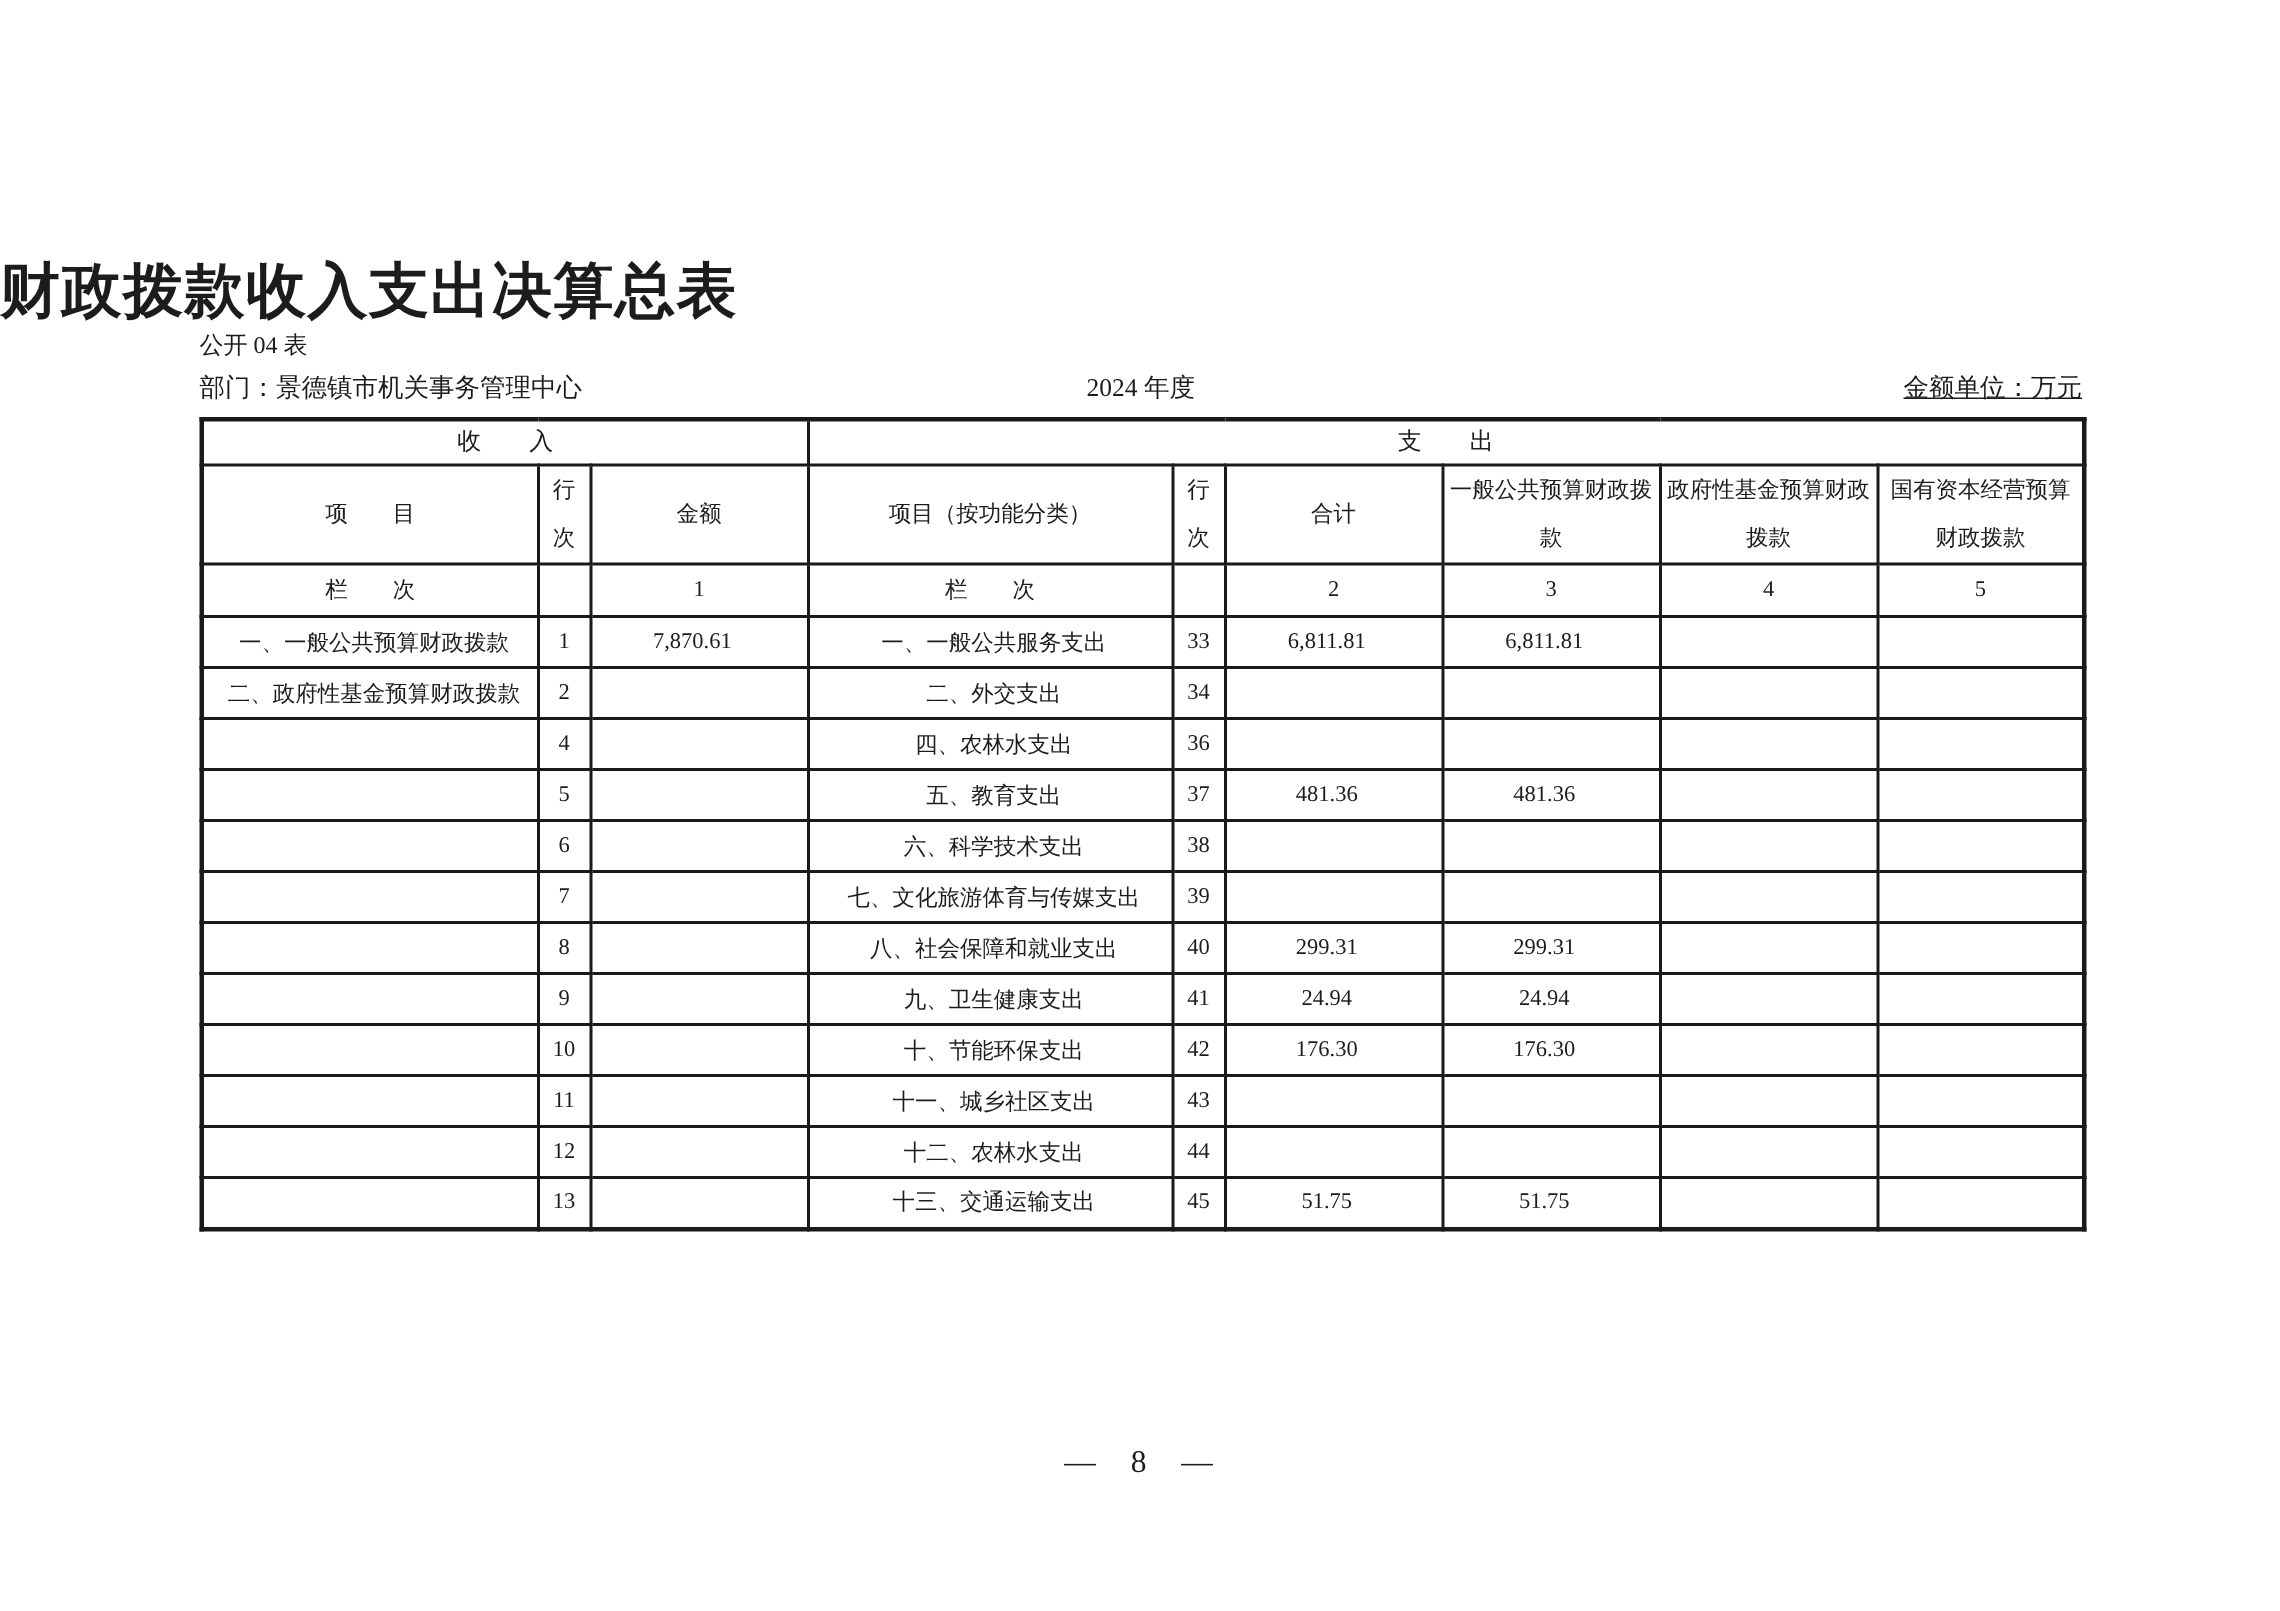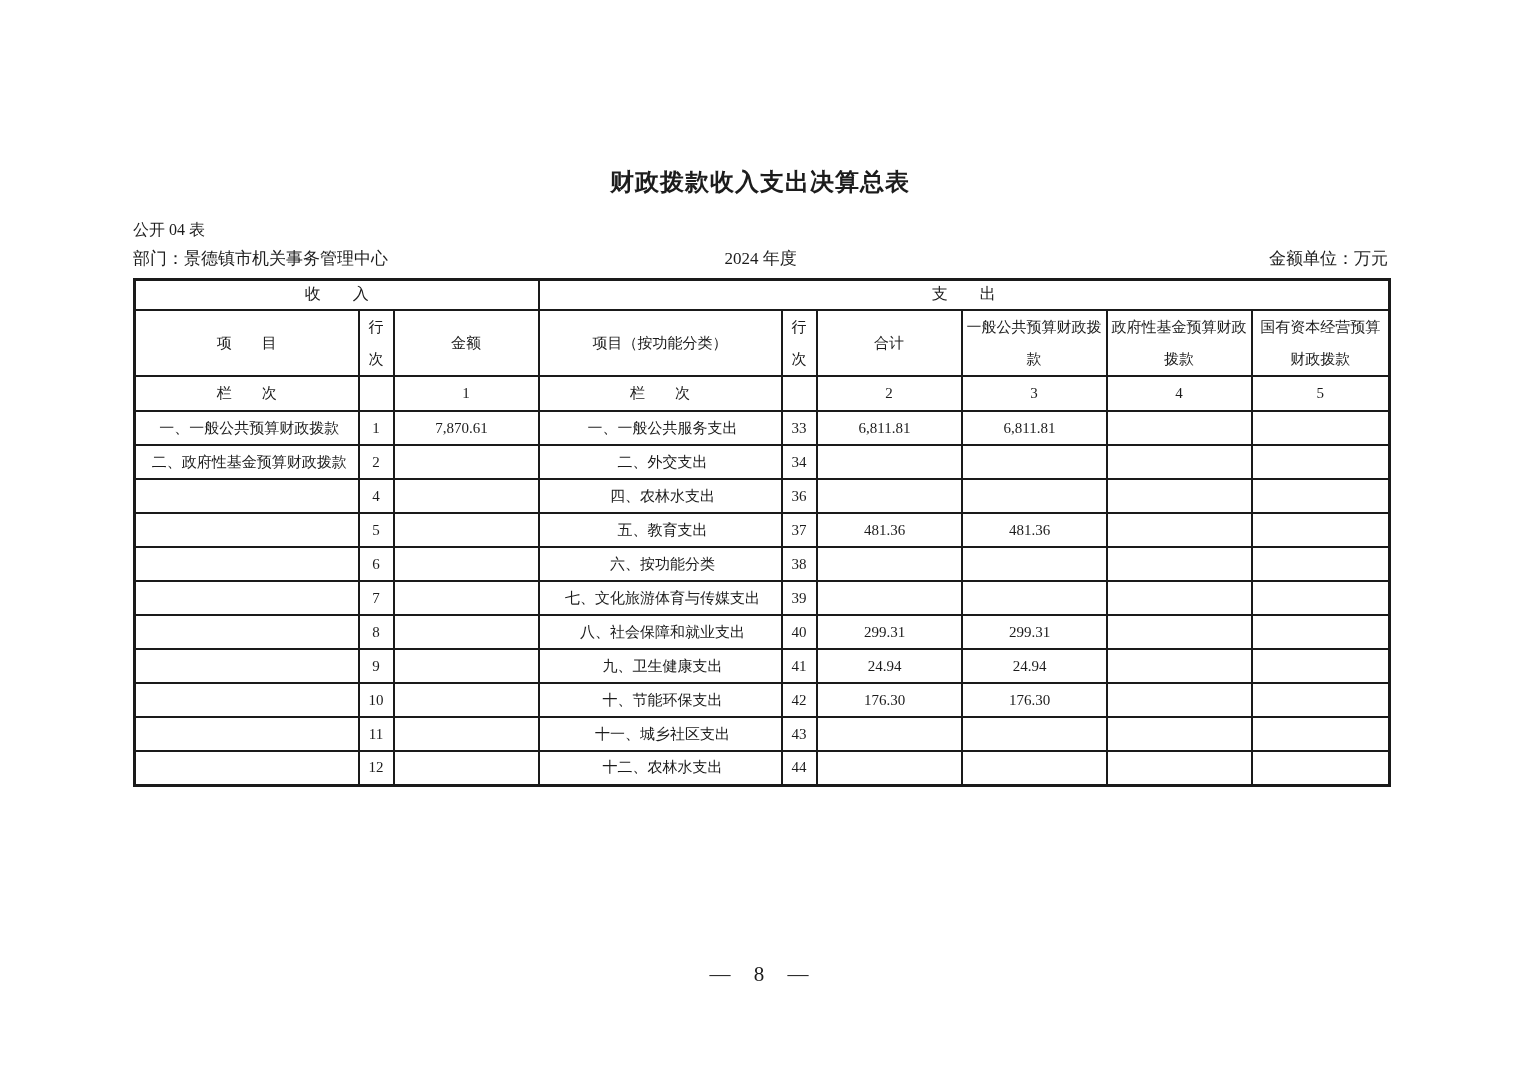--- a/index.html
+++ b/index.html
@@ -5,39 +5,38 @@
   * { margin: 0; padding: 0; box-sizing: border-box; }
   html, body { width: 1520px; height: 1074px; background: #ffffff; }
   body {
     position: relative;
     font-family: "Liberation Serif", "DejaVu Serif", serif;
     color: #1c1c1c;
   }
   .page-title {
     position: absolute;
     top: 166px; left: 0; width: 1520px;
-    text-align: center;
-    font-size: 24px;
+    font-size: 40px;
     font-weight: bold;
     letter-spacing: 1px;
     font-family: "Liberation Sans", "DejaVu Sans", sans-serif;
   }
   .table-code {
     position: absolute;
     top: 220px; left: 133px; width: 1255px;
     font-size: 16px;
   }
   .meta-row {
     position: absolute;
     top: 247px; left: 133px; width: 1255px; height: 24px;
     font-size: 17px;
   }
   .meta-left  { position: absolute; left: 0; top: 0; }
   .meta-center{ position: absolute; left: 50%; top: 0; transform: translateX(-50%); }
-  .meta-right { position: absolute; right: 0; top: 0; }
+  .meta-right { position: absolute; right: 0; top: 0; text-decoration: underline; }
 
   table.fiscal {
     position: absolute;
     top: 278px; left: 133px;
     width: 1255px;
     border-collapse: collapse;
     table-layout: fixed;
     font-size: 15px;
     border: 3px solid #1a1a1a;
   }
@@ -163,21 +162,21 @@
     <td class="c-no">37</td>
     <td class="c-amt">481.36</td>
     <td class="c-amt">481.36</td>
     <td class="c-amt"></td>
     <td class="c-amt"></td>
   </tr>
         <tr>
     <td class="c-item"></td>
     <td class="c-no">6</td>
     <td class="c-amt"></td>
-    <td class="c-item">六、按功能分类</td>
+    <td class="c-item">六、科学技术支出</td>
     <td class="c-no">38</td>
     <td class="c-amt"></td>
     <td class="c-amt"></td>
     <td class="c-amt"></td>
     <td class="c-amt"></td>
   </tr>
         <tr>
     <td class="c-item"></td>
     <td class="c-no">7</td>
     <td class="c-amt"></td>
@@ -236,18 +235,29 @@
     <td class="c-item"></td>
     <td class="c-no">12</td>
     <td class="c-amt"></td>
     <td class="c-item">十二、农林水支出</td>
     <td class="c-no">44</td>
     <td class="c-amt"></td>
     <td class="c-amt"></td>
     <td class="c-amt"></td>
     <td class="c-amt"></td>
   </tr>
+        <tr>
+    <td class="c-item"></td>
+    <td class="c-no">13</td>
+    <td class="c-amt"></td>
+    <td class="c-item">十三、交通运输支出</td>
+    <td class="c-no">45</td>
+    <td class="c-amt">51.75</td>
+    <td class="c-amt">51.75</td>
+    <td class="c-amt"></td>
+    <td class="c-amt"></td>
+  </tr>
       </tbody>
   </table>
 
   <div class="page-number">— 8 —</div>
 
 </div>
 
 </body></html>

